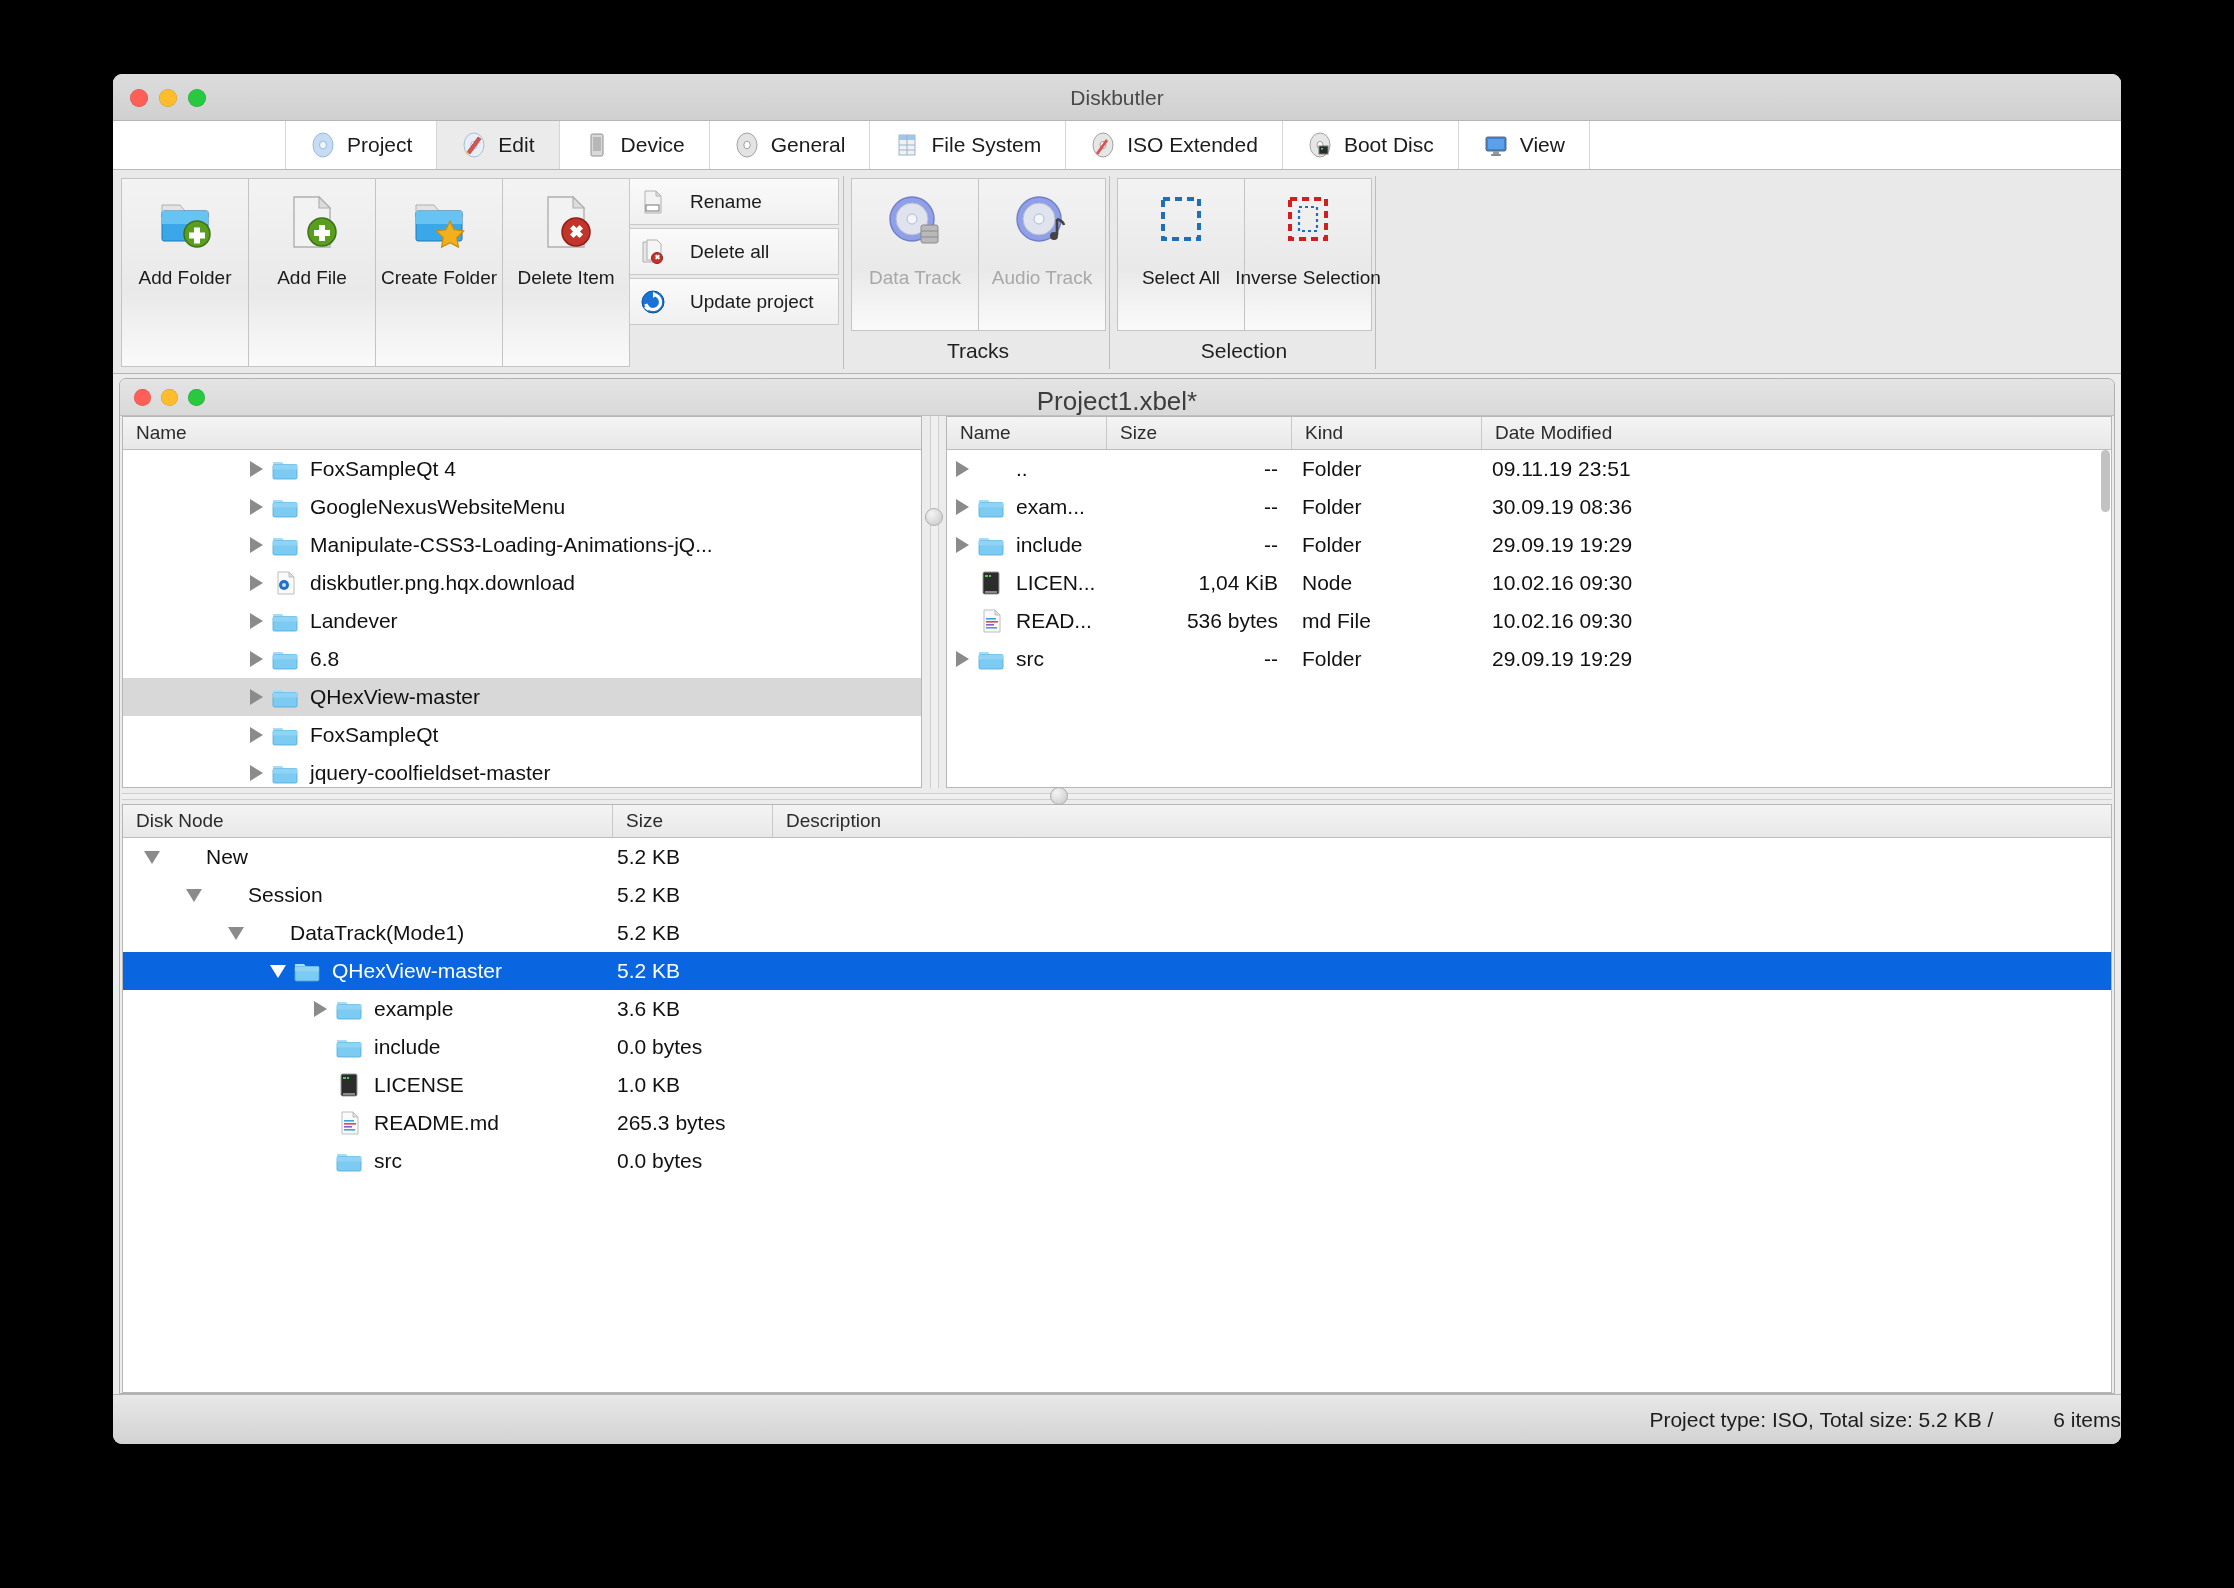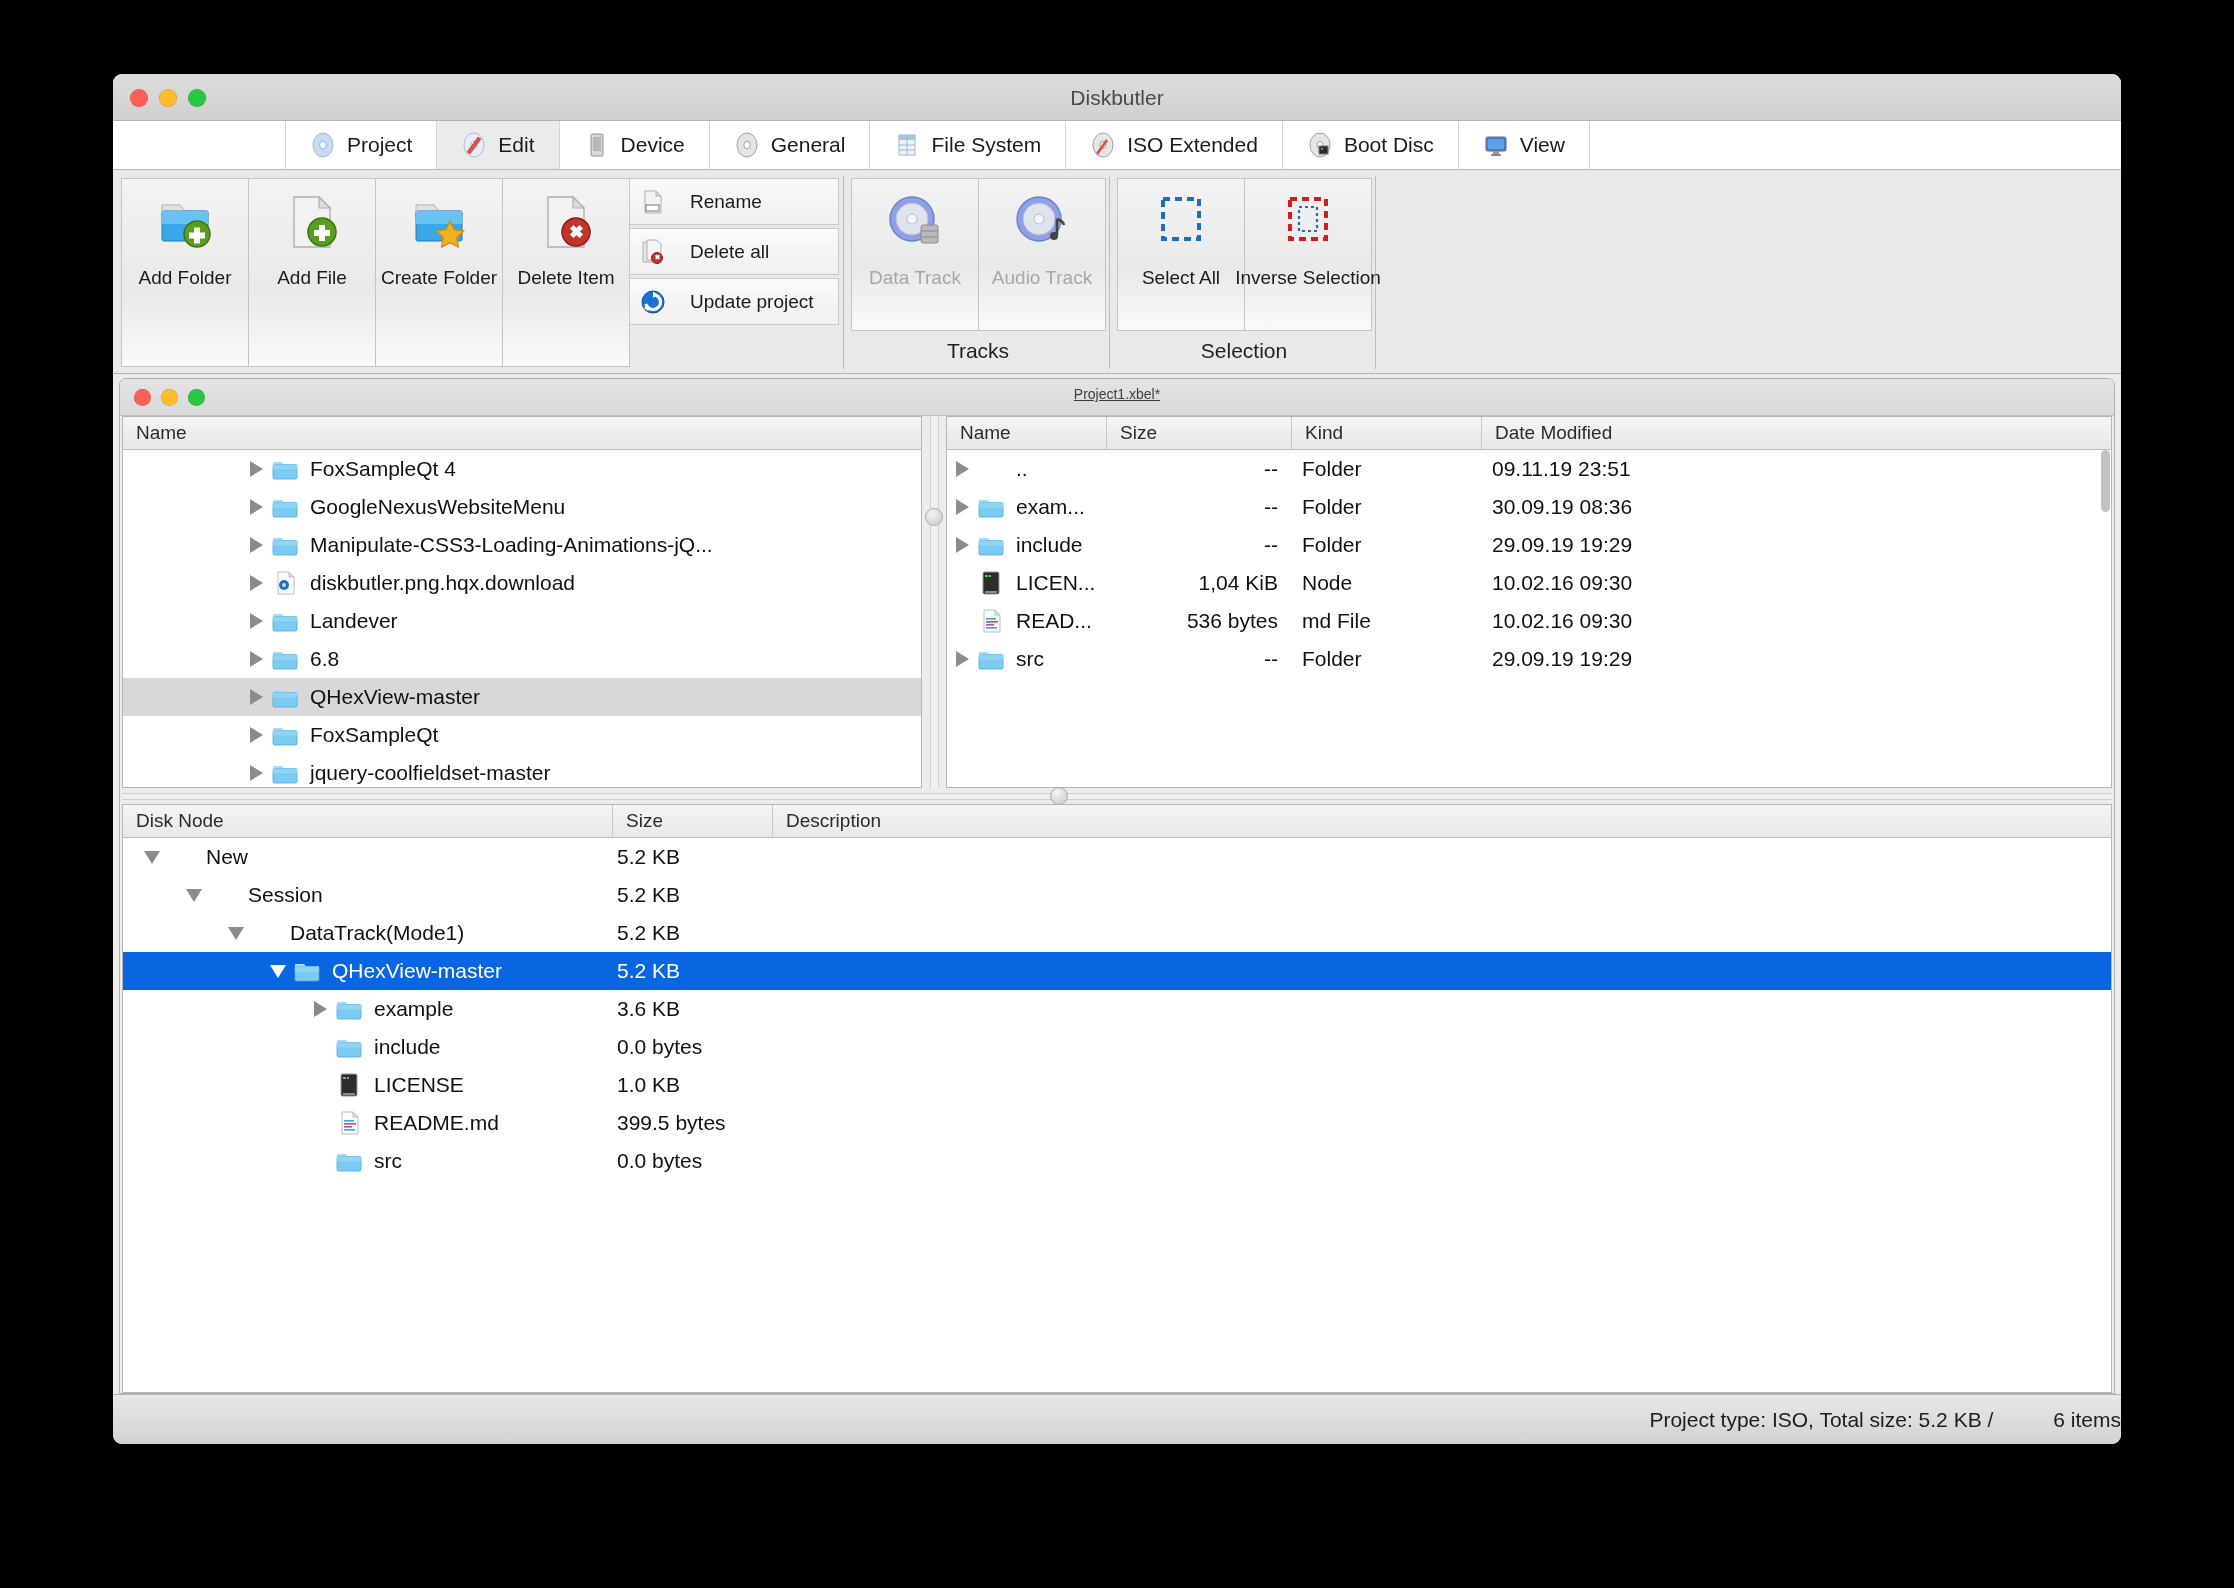--- a/index.html
+++ b/index.html
@@ -122,21 +122,21 @@
   .doc-titlebar {
     height: 37px; flex: none;
     background: linear-gradient(180deg,#e4e4e4 0%,#d9d9d9 100%);
     border-bottom: 1px solid #bfbfbf;
     position: relative;
   }
   .doc-traffic { position: absolute; left: 14px; top: 10px; display: flex; gap: 10px; }
   .doc-traffic .tl { width: 17px; height: 17px; }
   .doc-title {
     position: absolute; left:0; right:0; top: 7px;
-    text-align:center; font-size: 14px; color: #3d3d3d; text-decoration: underline;
+    text-align:center; font-size: 26px; color: #3d3d3d;
   }
 
   .doc-body { flex: 1; display: flex; flex-direction: column; min-height: 0; background:#ececec; }
 
   
   .top-split { display: flex; height: 372px; flex: none; padding: 0 0 0 0; }
 
   .panel {
     background: #fff;
     border: 1px solid #b6b6b6;
@@ -863,21 +863,21 @@
                 <span class="ficon"><svg viewBox="0 0 28 26" width="28" height="26">
                     <path d="M7 2 h11 l5 5 v17 h-16 z" fill="#fafafa" stroke="#bdbdbd"></path>
                     <path d="M18 2 v5 h5 z" fill="#e2e2e2" stroke="#bdbdbd"></path>
                     <rect x="9" y="10" width="10" height="1.6" fill="#3aa3d8"></rect>
                     <rect x="9" y="13" width="12" height="1.6" fill="#d44b4b"></rect>
                     <rect x="9" y="16" width="8" height="1.6" fill="#8a5bd0"></rect>
                     <rect x="9" y="19" width="11" height="1.6" fill="#3aa3d8"></rect>
                   </svg></span>
                 <span>README.md</span>
               </span>
-              <span class="cell" style="width:160px;padding-left:4px">399.5 bytes</span>
+              <span class="cell" style="width:160px;padding-left:4px">265.3 bytes</span>
               <span class="cell" style="flex:1;padding-left:10px"></span>
             </div>
             <div class="row ">
               <span class="cell" style="width:490px">
                 <span style="width:182px;flex:none"></span>
                 <span class="twisty"></span>
                 <span class="ficon"><svg viewBox="0 0 28 26" width="28" height="26">
                     <path d="M2 6 h9 l2.5 3 h12.5 v3 h-24 z" fill="#a8dcf5"></path>
                     <rect x="2" y="8.5" width="24" height="14.5" rx="1.5" fill="#7ccbf2" stroke="#4fa8d8" stroke-width="0.8"></rect>
                     <rect x="2" y="8.5" width="24" height="5" fill="#8fd4f5"></rect>

